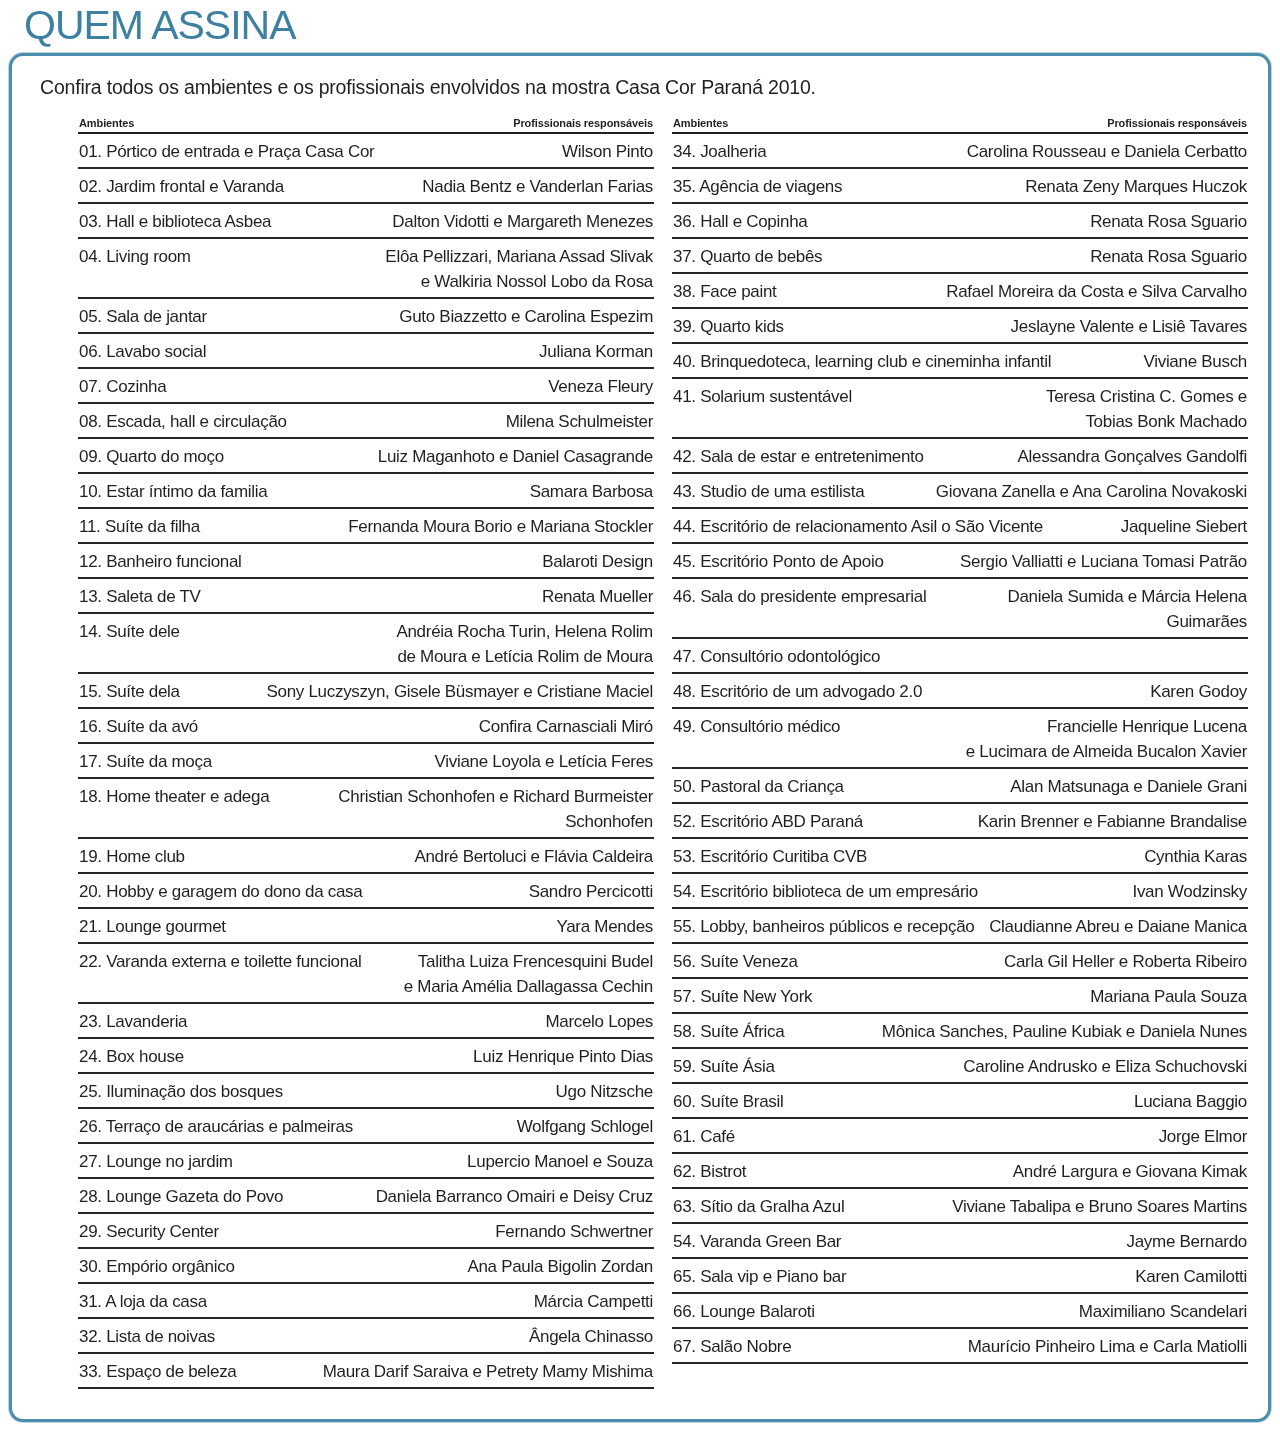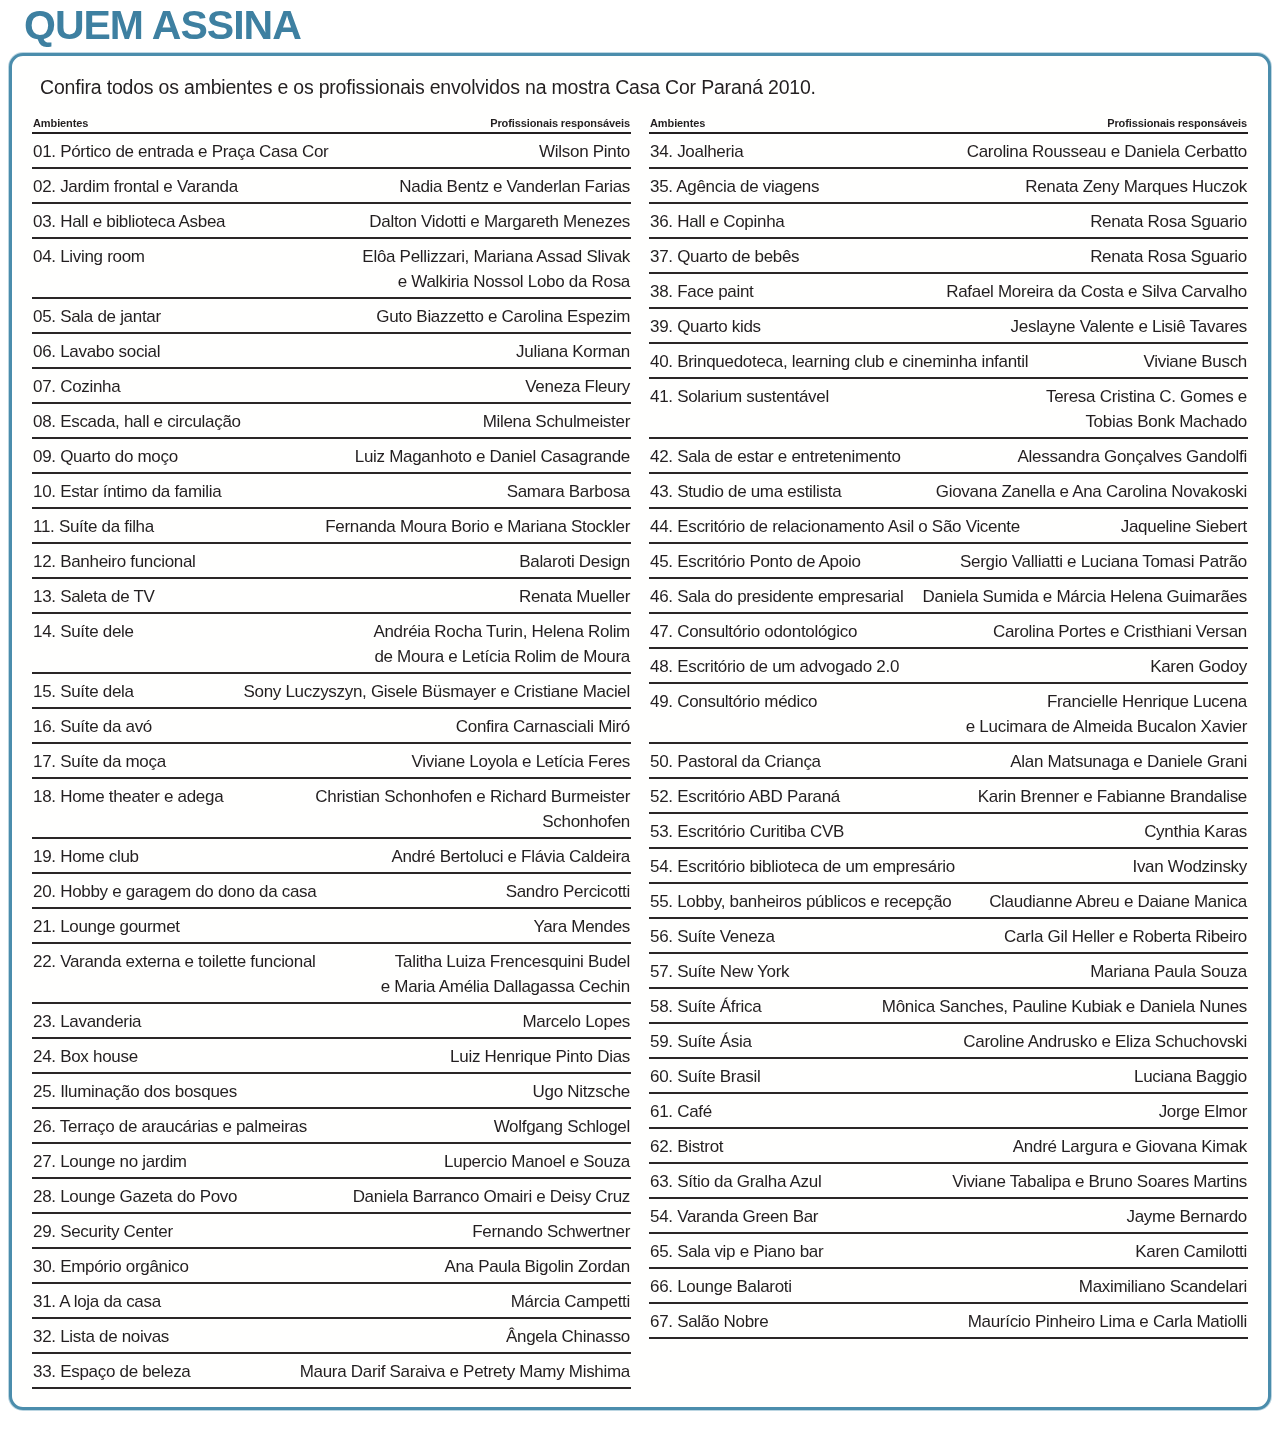--- a/index.html
+++ b/index.html
@@ -2,43 +2,43 @@
 <html><head>
 <meta charset="utf-8">
 <style>
   * { margin: 0; padding: 0; box-sizing: border-box; }
   html, body { background: #ffffff; width: 1280px; }
   body { font-family: "Liberation Sans", sans-serif; color: #231f20; }
 
   .page-title {
     margin: 4px 0 6px 24px;
     font-size: 41px;
-    font-weight: 700;
+    font-weight: 400;
     letter-spacing: -1px;
     color: #3e80a1;
     line-height: 1.05;
   }
 
   .panel {
     margin: 0 9px 10px 9px;
     border: 3px solid #4b8dac;
     border-radius: 14px;
-    padding: 16px 20px 18px 20px;
+    padding: 16px 20px 30px 20px;
     background: #fffffe;
     box-shadow: 0 0 0 1px #bcd6e2;
   }
 
   .intro {
     font-size: 19.5px;
     letter-spacing: -0.2px;
     margin: 4px 0 16px 8px;
     color: #231f20;
   }
 
-  .columns { display: flex; gap: 18px; }
+  .columns { display: flex; gap: 18px; margin-left: 46px; }
   .column { flex: 1 1 0; min-width: 0; }
 
   .col-header {
     display: flex;
     justify-content: space-between;
     align-items: flex-end;
     font-size: 11px;
     font-weight: bold;
     letter-spacing: -0.1px;
     border-bottom: 2px solid #231f20;
@@ -267,21 +267,20 @@
           <div class="row">
             <span class="amb">45. Escritório Ponto de Apoio</span>
             <span class="prof">Sergio Valliatti e Luciana Tomasi Patrão</span>
           </div>
           <div class="row">
             <span class="amb">46. Sala do presidente empresarial</span>
             <span class="prof">Daniela Sumida e Márcia Helena Guimarães</span>
           </div>
           <div class="row">
             <span class="amb">47. Consultório odontológico</span>
-            <span class="prof">Carolina Portes e Cristhiani Versan</span>
           </div>
           <div class="row">
             <span class="amb">48. Escritório de um advogado 2.0</span>
             <span class="prof">Karen Godoy</span>
           </div>
           <div class="row">
             <span class="amb">49. Consultório médico</span>
             <span class="prof">Francielle Henrique Lucena
 e Lucimara de Almeida Bucalon Xavier</span>
           </div>

